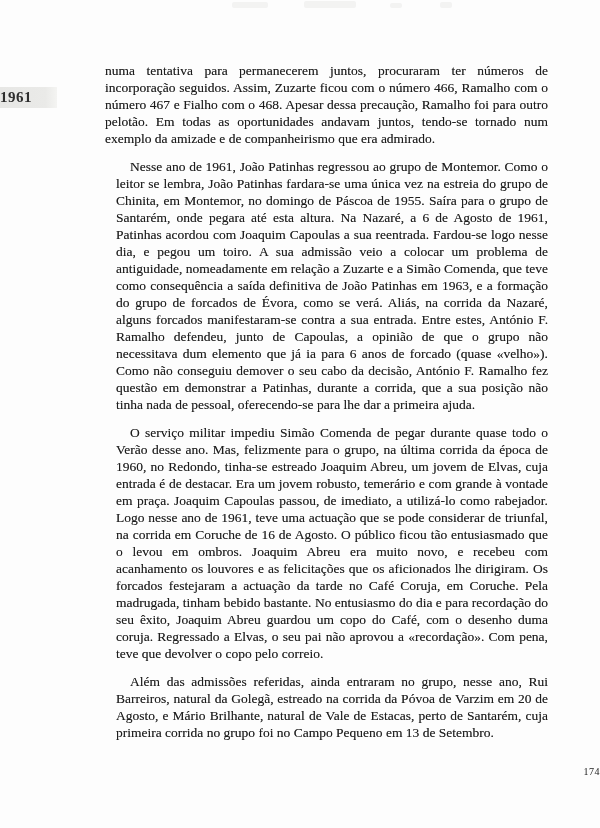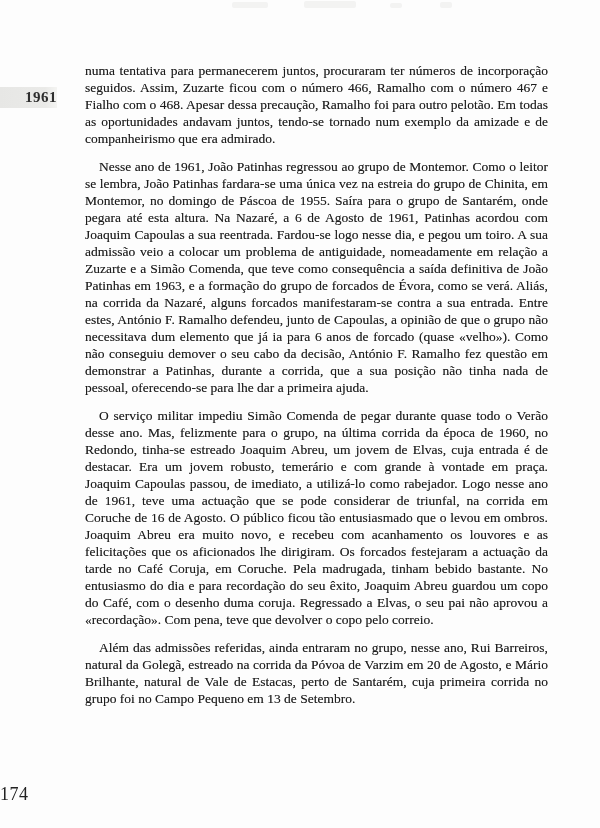--- a/index.html
+++ b/index.html
@@ -31,21 +31,21 @@
   
   #year-tab {
     position: absolute;
     left: 0;
     top: 87px;
     width: 57px;
     height: 21px;
     background: linear-gradient(90deg, #e7e7e5 0%, #eaeae8 80%, #f4f4f2 100%);
     display: flex;
     align-items: center;
-    justify-content: flex-end;
+    justify-content: flex-start;
     font-size: 15px;
     font-weight: bold;
     letter-spacing: 0.5px;
     color: #2e2e2e;
   }
 
   
   #text-column {
     position: absolute;
     left: 85px;
@@ -55,33 +55,35 @@
     line-height: 17px;
     text-align: justify;
     text-shadow: 0 0 0.4px rgba(0,0,0,0.45); 
   }
   #text-column p {
     margin: 0;
     text-indent: 14px;
   }
   #text-column p.no-indent {
     text-indent: 0;
+    margin-left: 20px;
   }
   #text-column p + p {
     margin-top: 11px;
+    margin-left: 31px;
   }
 
   
   #page-number {
     position: absolute;
     left: 0;
     right: 0;
-    top: 784px;
-    text-align: left;
-    font-size: 18px;
+    top: 766px;
+    text-align: right;
+    font-size: 10px;
     letter-spacing: 0.5px;
     color: #222222;
   }
 </style>
 </head>
 <body>
 
 <div id="page" style="--paper: #fdfdfd; --ink: #1e1e1e;">
 
   <div class="smudge s1"></div>

